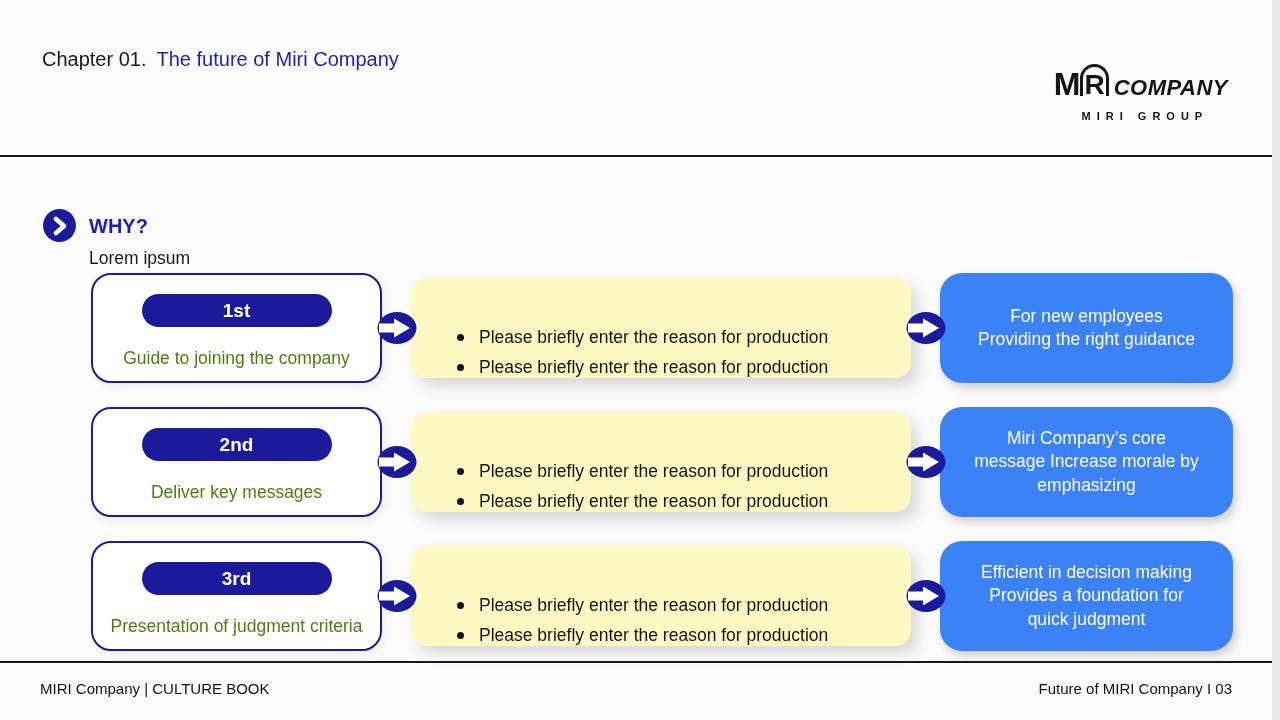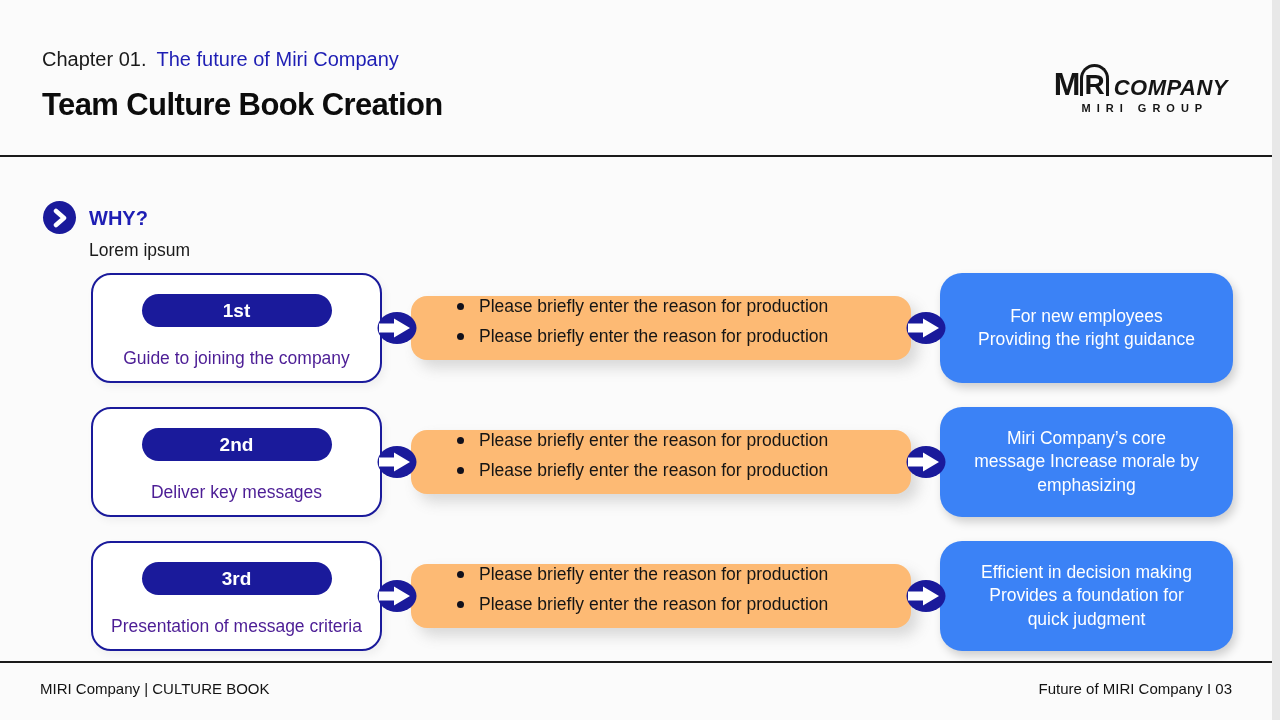--- a/index.html
+++ b/index.html
@@ -21,27 +21,27 @@
   .logo { position:absolute; right:44px; top:64px; color:#151515; }
   .logo-word { display:flex; align-items:flex-end; }
   .logo-m { font-weight:700; font-size:32px; line-height:0.72; letter-spacing:-1px; }
   .logo-arch {
     display:inline-flex; align-items:flex-end; justify-content:center;
     height:32px; border:3.5px solid #161616; border-bottom:none;
     border-radius:15px 15px 0 0; padding:0 1px; margin:0 0 0 1px;
   }
   .logo-arch-letter { font-weight:700; font-size:28px; line-height:0.74; }
   .logo-company { font-style:italic; font-weight:700; font-size:22px; line-height:0.72; margin-left:5px; letter-spacing:0.5px; }
-  .logo-sub { margin-top:6px; font-size:11px; font-weight:700; letter-spacing:6px; text-align:center; padding-left:8px; }
+  .logo-sub { margin-top:14px; font-size:11px; font-weight:700; letter-spacing:6px; text-align:center; padding-left:8px; }
 
   .header-rule { position:absolute; top:155px; left:0; width:1280px; border-top:2px solid #1a1a1a; }
   .footer-rule { position:absolute; top:661px; left:0; width:1280px; border-top:2px solid #1a1a1a; }
 
   
-  .why-section { position:absolute; left:43px; top:201px; display:flex; }
+  .why-section { position:absolute; left:43px; top:209px; display:flex; }
   .why-badge {
     width:33px; height:33px; border-radius:50%; background:#1a1a9b;
     display:flex; align-items:center; justify-content:center; flex:0 0 auto;
   }
   .why-texts { margin-left:13px; }
   .why-label { font-size:20px; font-weight:800; color:#1e1eb4; margin-top:6px; }
   .why-sub { font-size:17.5px; color:#1a1a1a; margin-top:10px; }
 
   
   .rows { position:absolute; left:91px; top:273px; width:1142px; display:flex; flex-direction:column; gap:24px; }
@@ -50,28 +50,28 @@
   .step-box {
     border:2px solid #1a1a9b; border-radius:20px; background:#ffffff;
     display:flex; flex-direction:column; align-items:center; padding-top:19px; gap:21px;
     box-shadow:3px 4px 8px rgba(0,0,0,0.05);
   }
   .step-pill {
     width:190px; height:33px; border-radius:17px; background:#1a1a9b;
     color:#fff; font-weight:700; font-size:19px;
     display:flex; align-items:center; justify-content:center;
   }
-  .step-label { font-size:17.5px; color:#4c1d95; white-space:nowrap; }
+  .step-label { font-size:17.5px; color:#4d7c0f; white-space:nowrap; }
 
   .arrow-cell { display:flex; align-items:center; justify-content:center; z-index:2; }
 
   .reasons-box {
-    background:#fdba74; border-radius:16px; margin:23px 0;
+    background:#fef9c3; border-radius:16px; margin:5px 0;
     box-shadow:7px 8px 14px rgba(110,110,110,0.24);
-    display:flex; flex-direction:column; justify-content:flex-start; gap:9px; padding-left:46px;
+    display:flex; flex-direction:column; justify-content:flex-end; gap:9px; padding-left:46px;
   }
   .bullet-item { display:flex; align-items:center; gap:15px; font-size:17.5px; color:#151515; }
   .bullet-dot { width:7px; height:7px; border-radius:50%; background:#10101c; flex:0 0 auto; }
 
   .result-box {
     background:#3b82f6; border-radius:22px; color:#ffffff;
     display:flex; align-items:center; justify-content:center; text-align:center;
     font-size:17.5px; line-height:1.33; white-space:pre-line; padding:0 14px;
     box-shadow:3px 5px 10px rgba(0,0,0,0.18);
   }
@@ -82,21 +82,20 @@
 </head>
 <body>
 
 <div class="slide">
 
   <div class="header">
     <div class="chapter-line">
       <span class="chapter">Chapter 01.</span>
       <span class="chapter-highlight">The future of Miri Company</span>
     </div>
-    <div class="page-title">Team Culture Book Creation</div>
   </div>
 
   <div class="logo">
     <div class="logo-word">
       <span class="logo-m">M</span>
       <span class="logo-arch">
           <span class="logo-arch-letter">R</span>
         </span>
       <span class="logo-company">COMPANY</span>
     </div>
@@ -178,21 +177,21 @@
         </svg>
       </div>
       <div class="result-box">Miri Company’s core
 message Increase morale by
 emphasizing</div>
     </div>
 
     <div class="row">
       <div class="step-box">
         <div class="step-pill">3rd</div>
-        <div class="step-label">Presentation of message criteria</div>
+        <div class="step-label">Presentation of judgment criteria</div>
       </div>
       <div class="arrow-cell">
         <svg width="40" height="34" viewBox="0 0 40 34" aria-hidden="true" style="overflow:visible">
           <ellipse cx="20" cy="17" rx="19.5" ry="16" fill="#1a1a9b"></ellipse>
           <path d="M2 12.5 H17 V7.5 L33 17 L17 26.5 V21.5 H2 Z" fill="#ffffff"></path>
         </svg>
       </div>
       <div class="reasons-box">
         <div class="bullet-item">
           <span class="bullet-dot"></span>

